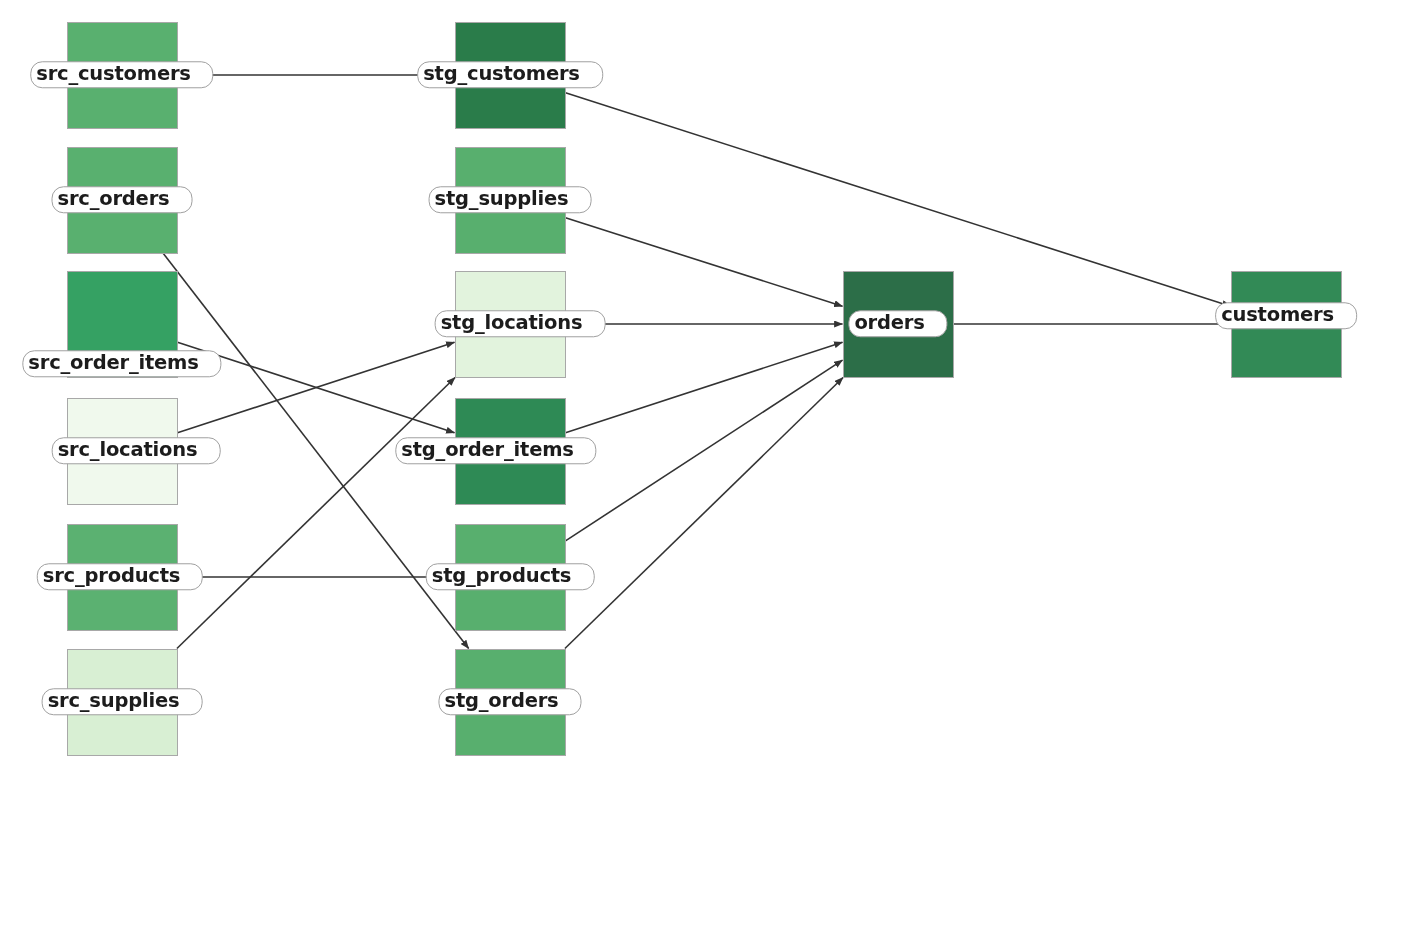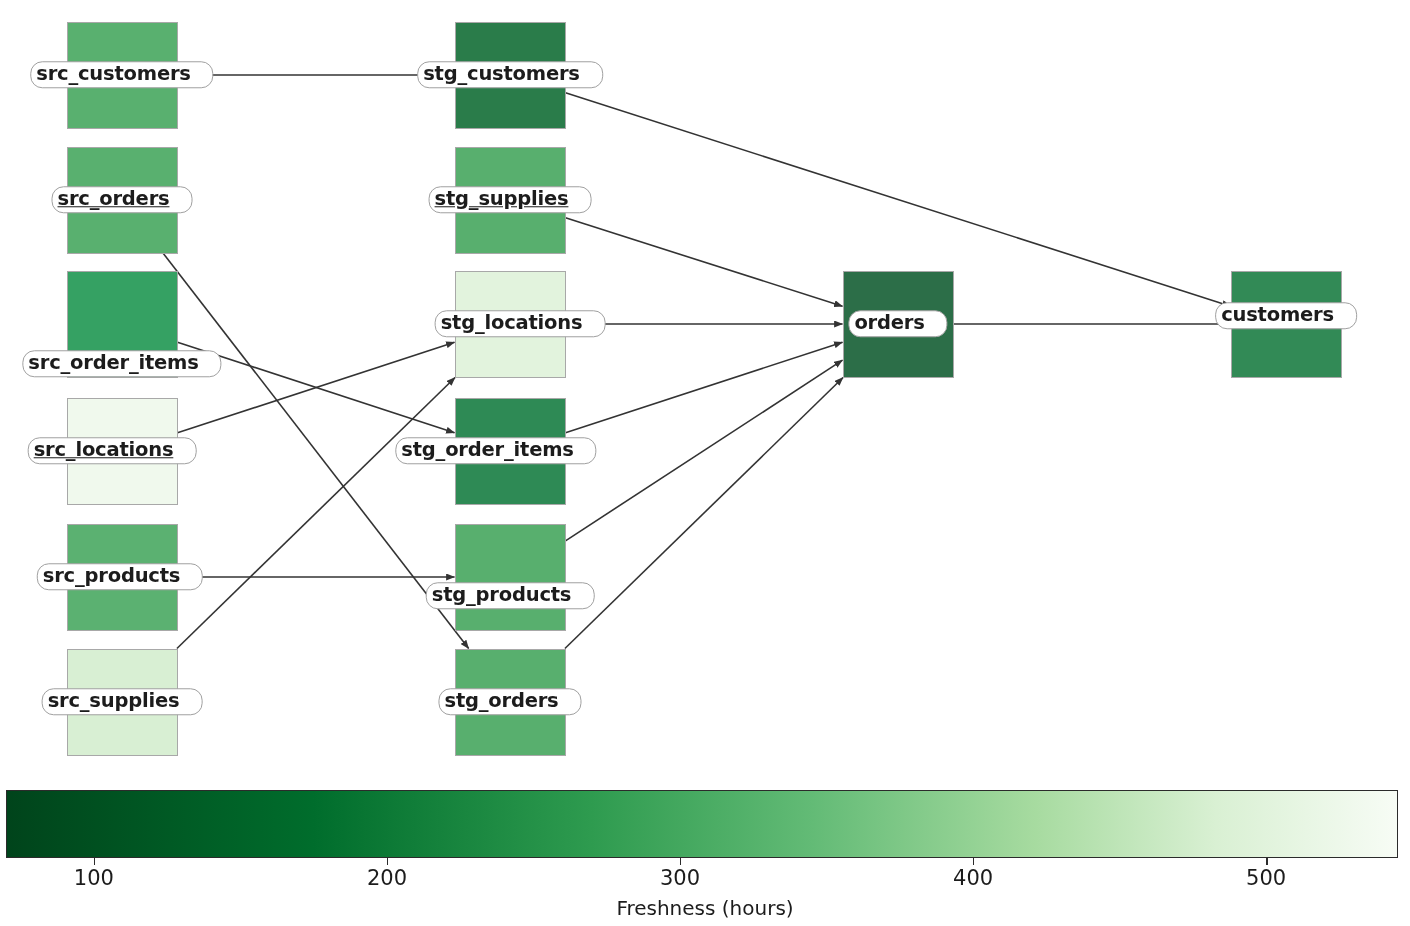--- a/index.html
+++ b/index.html
@@ -139,46 +139,30 @@
         <div class="node" style="left: 454.5px; top: 146.5px; width: 111px; height: 107px; background: rgb(88, 175, 110);"></div>
         <div class="node" style="left: 454.5px; top: 270.5px; width: 111px; height: 107px; background: rgb(226, 243, 221);"></div>
         <div class="node" style="left: 454.5px; top: 397.5px; width: 111px; height: 107px; background: rgb(46, 138, 85);"></div>
         <div class="node" style="left: 454.5px; top: 523.5px; width: 111px; height: 107px; background: rgb(88, 175, 110);"></div>
         <div class="node" style="left: 454.5px; top: 648.5px; width: 111px; height: 107px; background: rgb(88, 175, 110);"></div>
         <div class="node" style="left: 842.5px; top: 270.5px; width: 111px; height: 107px; background: rgb(44, 110, 72);"></div>
         <div class="node" style="left: 1230.5px; top: 270.5px; width: 111px; height: 107px; background: rgb(50, 138, 86);"></div>
       </div>
     <div id="label-layer">
         <div class="node-label" style="left: 122px; top: 75px;">src_customers</div>
-        <div class="node-label" style="left: 122px; top: 200px; text-decoration: underline;">src_orders</div>
+        <div class="node-label" style="left: 122px; top: 200px;">src_orders</div>
         <div class="node-label" style="left: 122px; top: 324px; margin-top: 40px;">src_order_items</div>
-        <div class="node-label" style="left: 112px; top: 451px; text-decoration: underline;">src_locations</div>
+        <div class="node-label" style="left: 136px; top: 451px;">src_locations</div>
         <div class="node-label" style="left: 120px; top: 577px;">src_products</div>
         <div class="node-label" style="left: 122px; top: 702px;">src_supplies</div>
         <div class="node-label" style="left: 510px; top: 75px;">stg_customers</div>
-        <div class="node-label" style="left: 510px; top: 200px; text-decoration: underline;">stg_supplies</div>
+        <div class="node-label" style="left: 510px; top: 200px;">stg_supplies</div>
         <div class="node-label" style="left: 510px; top: 324px; margin-left: 10px;">stg_locations</div>
         <div class="node-label" style="left: 496px; top: 451px;">stg_order_items</div>
-        <div class="node-label" style="left: 510px; top: 577px; margin-top: 19px;">stg_products</div>
+        <div class="node-label" style="left: 510px; top: 577px;">stg_products</div>
         <div class="node-label" style="left: 510px; top: 702px;">stg_orders</div>
         <div class="node-label" style="left: 898px; top: 324px;">orders</div>
         <div class="node-label" style="left: 1286px; top: 316px;">customers</div>
       </div>
   </div>
 
-  <div id="colorbar-wrap">
-    <div id="colorbar" style="background: linear-gradient(to right, rgb(0, 68, 27) 0%, rgb(0, 109, 44) 22%, rgb(46, 155, 79) 42%, rgb(99, 187, 118) 58%, rgb(167, 219, 160) 74%, rgb(217, 240, 211) 87%, rgb(247, 252, 245) 100%);"></div>
-    <div id="cb-ticks">
-        <div class="cb-tick" style="left: 93.9158px;"></div>
-        <div class="cb-ticklabel" style="left: 93.9158px;">100</div>
-        <div class="cb-tick" style="left: 386.968px;"></div>
-        <div class="cb-ticklabel" style="left: 386.968px;">200</div>
-        <div class="cb-tick" style="left: 680.021px;"></div>
-        <div class="cb-ticklabel" style="left: 680.021px;">300</div>
-        <div class="cb-tick" style="left: 973.074px;"></div>
-        <div class="cb-ticklabel" style="left: 973.074px;">400</div>
-        <div class="cb-tick" style="left: 1266.13px;"></div>
-        <div class="cb-ticklabel" style="left: 1266.13px;">500</div>
-      </div>
-    <div id="cb-axislabel">Freshness (hours)</div>
-  </div>
 
 </div>
 
 </body></html>

